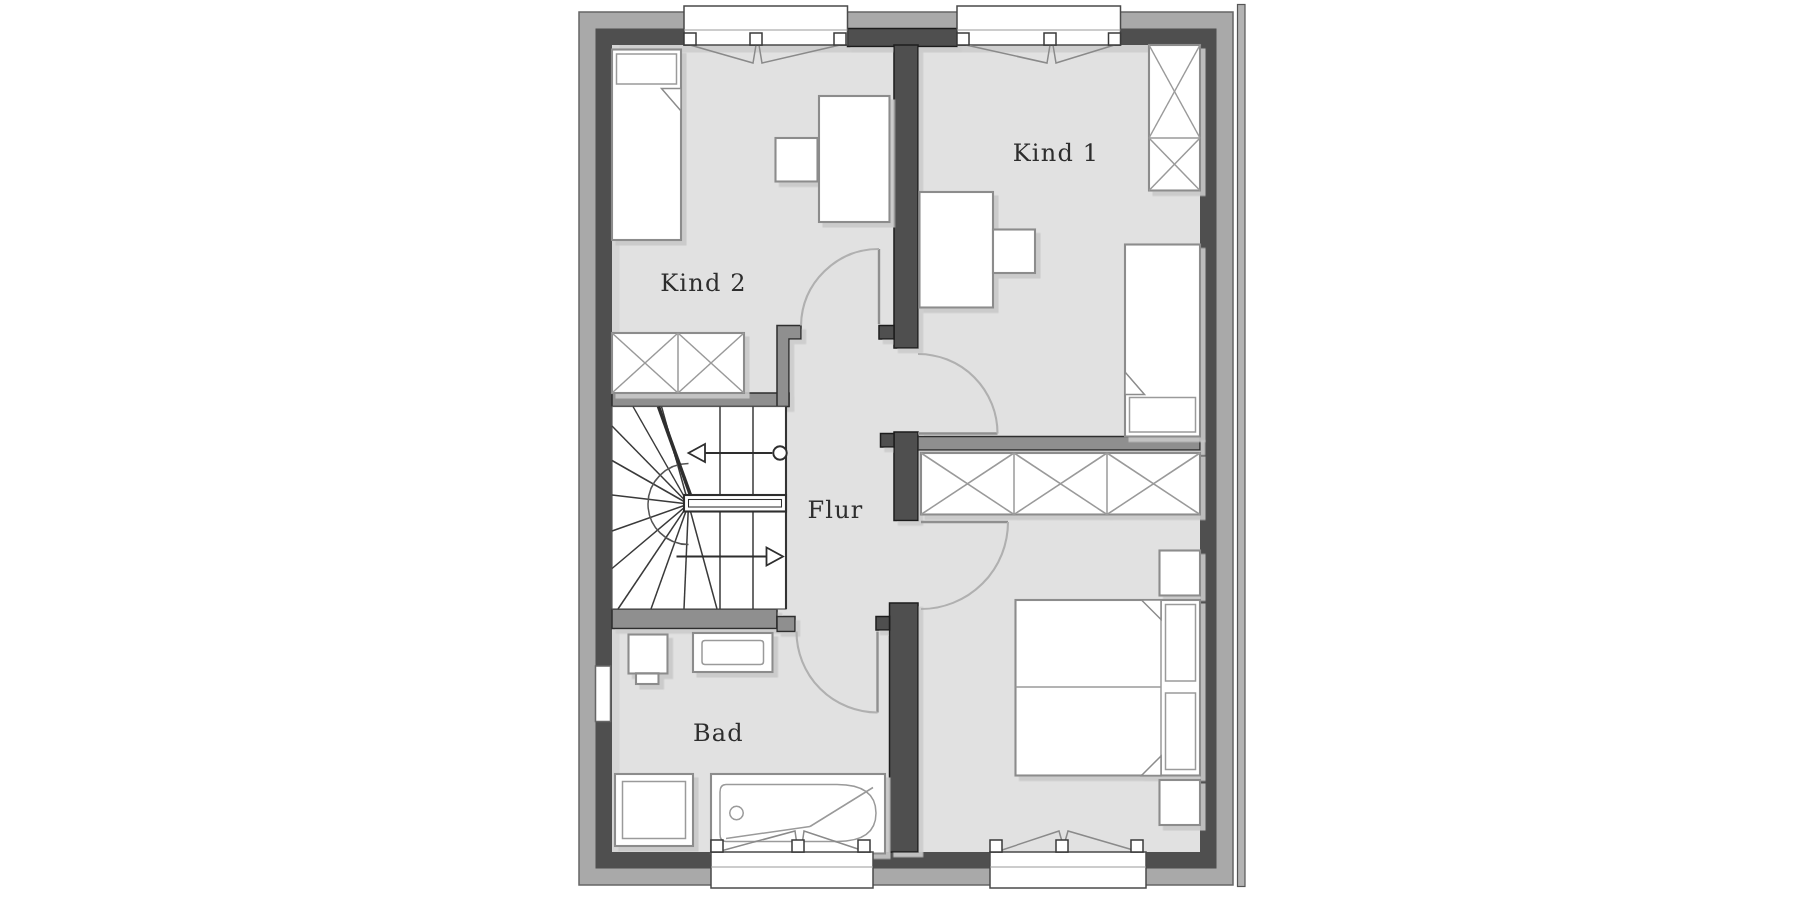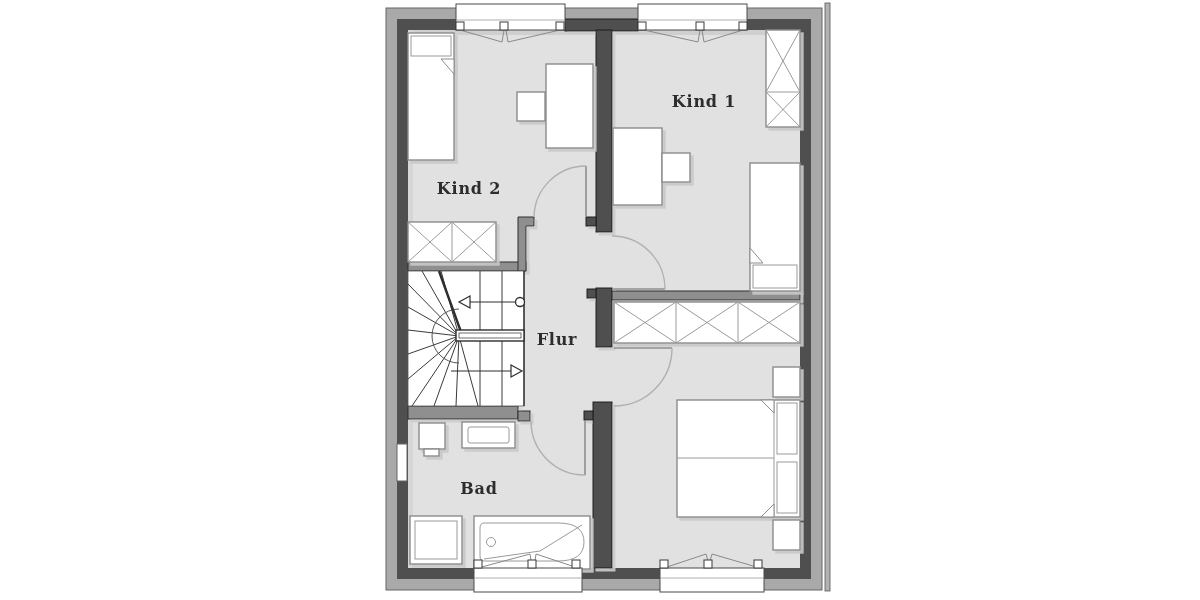--- a/index.html
+++ b/index.html
@@ -1,17 +1,17 @@
 <!DOCTYPE html>
 <html><head>
 <meta charset="utf-8">
 <style>
   html,body{margin:0;padding:0;background:#ffffff;}
   .stage{position:relative;width:1200px;height:600px;background:#ffffff;overflow:hidden;
-         font-family:"DejaVu Serif", serif;font-weight:bold;}
+         font-family:"DejaVu Serif", serif;}
   svg{display:block;}
   .room-label{font-family:"DejaVu Serif", serif;font-size:16px;fill:#2d2d2d;letter-spacing:0.8px;}
   .furn{fill:#ffffff;stroke:#8c8c8c;stroke-width:1.4;}
   .furn-thin{fill:none;stroke:#9a9a9a;stroke-width:1;}
   .xline{stroke:#9a9a9a;stroke-width:1;}
   .wall-dark{fill:#4f4f4f;stroke:#1e1e1e;stroke-width:1;}
   .wall-gray{fill:#8f8f8f;stroke:#2e2e2e;stroke-width:1;}
   .tick{fill:#ffffff;stroke:#3a3a3a;stroke-width:1;}
   .vline{fill:none;stroke:#8a8a8a;stroke-width:1;}
   .tread{stroke:#3a3a3a;stroke-width:1;}

